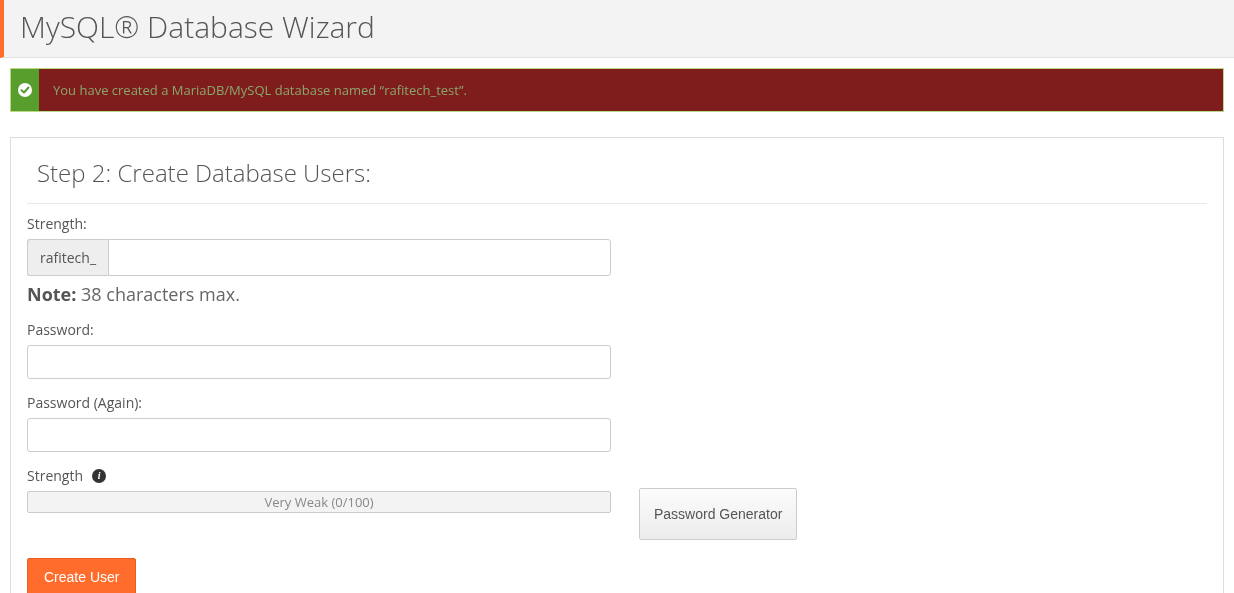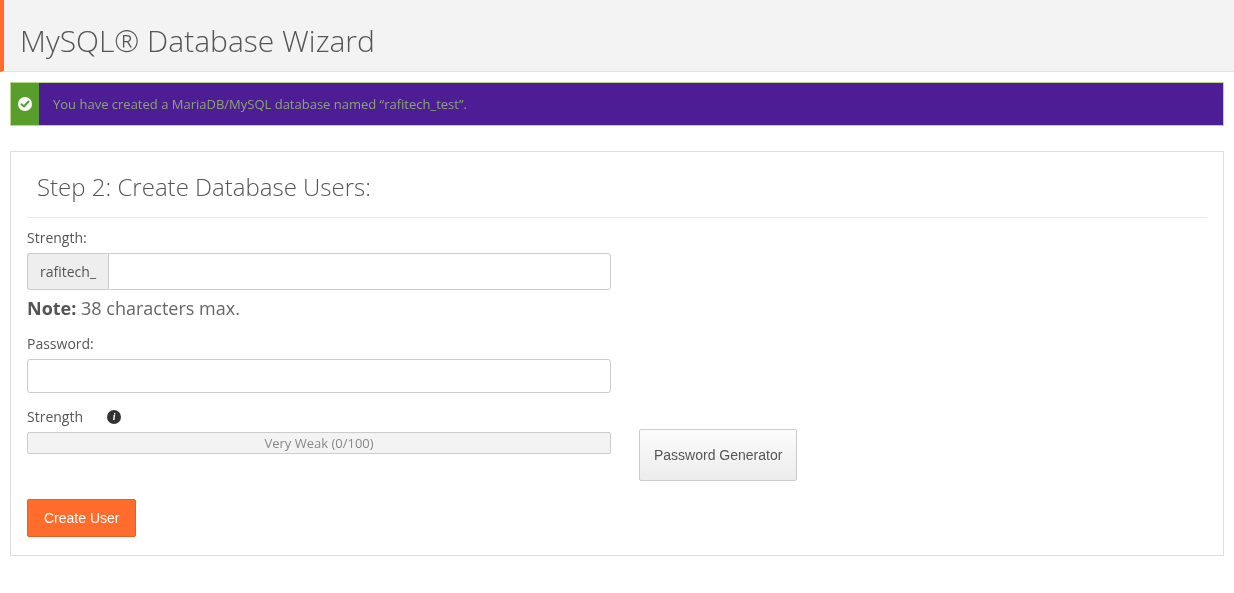--- a/index.html
+++ b/index.html
@@ -13,28 +13,27 @@
   .header-bar {
     background: #f3f3f3;
     border-bottom: 1px solid #e2e2e2;
     border-left: 4px solid #ff6c2c;
     padding: 6px 16px 10px 16px;
   }
   .header-bar h1 {
     font-weight: 300;
     font-size: 30px;
     color: #555;
-    margin-top: 14px;
   }
   .alert {
     margin: 10px 10px 0 10px;
     display: flex;
     align-items: stretch;
     border: 1px solid #b9d989;
-    background: #4c1d95;
+    background: #7f1d1d;
     color: #8aa66e;
     font-size: 13px;
   }
   .alert-icon {
     background: #579e2d;
     width: 28px;
     display: flex;
     align-items: center;
     justify-content: center;
     color: #fff;
@@ -79,21 +78,21 @@
     border-radius: 0 3px 3px 0;
     flex: 1;
     outline: none;
   }
   .text-input.full { border-radius: 3px; width: 100%; }
   .input-wrap { max-width: 584px; }
   .note { margin-top: 6px; color: #666; font-size: 18px; }
   .note strong { font-weight: 700; color: #555; }
   .strength-row { display: flex; align-items: flex-start; gap: 28px; }
   .strength-col { flex: 0 0 584px; }
-  .strength-label { display: flex; align-items: center; gap: 24px; margin-bottom: 6px; color: #555; }
+  .strength-label { display: flex; align-items: center; gap: 9px; margin-bottom: 6px; color: #555; }
   .info-icon {
     display: inline-flex;
     width: 14px; height: 14px;
     border-radius: 50%;
     background: #333;
     color: #fff;
     align-items: center; justify-content: center;
     font-size: 10px; font-weight: 700;
     font-style: italic;
     font-family: Georgia, serif;
@@ -164,20 +163,26 @@
       </div>
     </div>
 
     <div class="form-group">
       <label class="label">Password:</label>
       <div class="input-wrap">
         <input type="password" class="text-input full" value="" style="">
       </div>
     </div>
 
+    <div class="form-group">
+      <label class="label">Password (Again):</label>
+      <div class="input-wrap">
+        <input type="password" class="text-input full" value="" style="">
+      </div>
+    </div>
 
     <div class="strength-row">
       <div class="strength-col">
         <div class="strength-label">
           <span>Strength</span>
           <span class="info-icon">i</span>
         </div>
         <div class="meter">Very Weak (0/100)</div>
       </div>
       <div class="gen-col">

